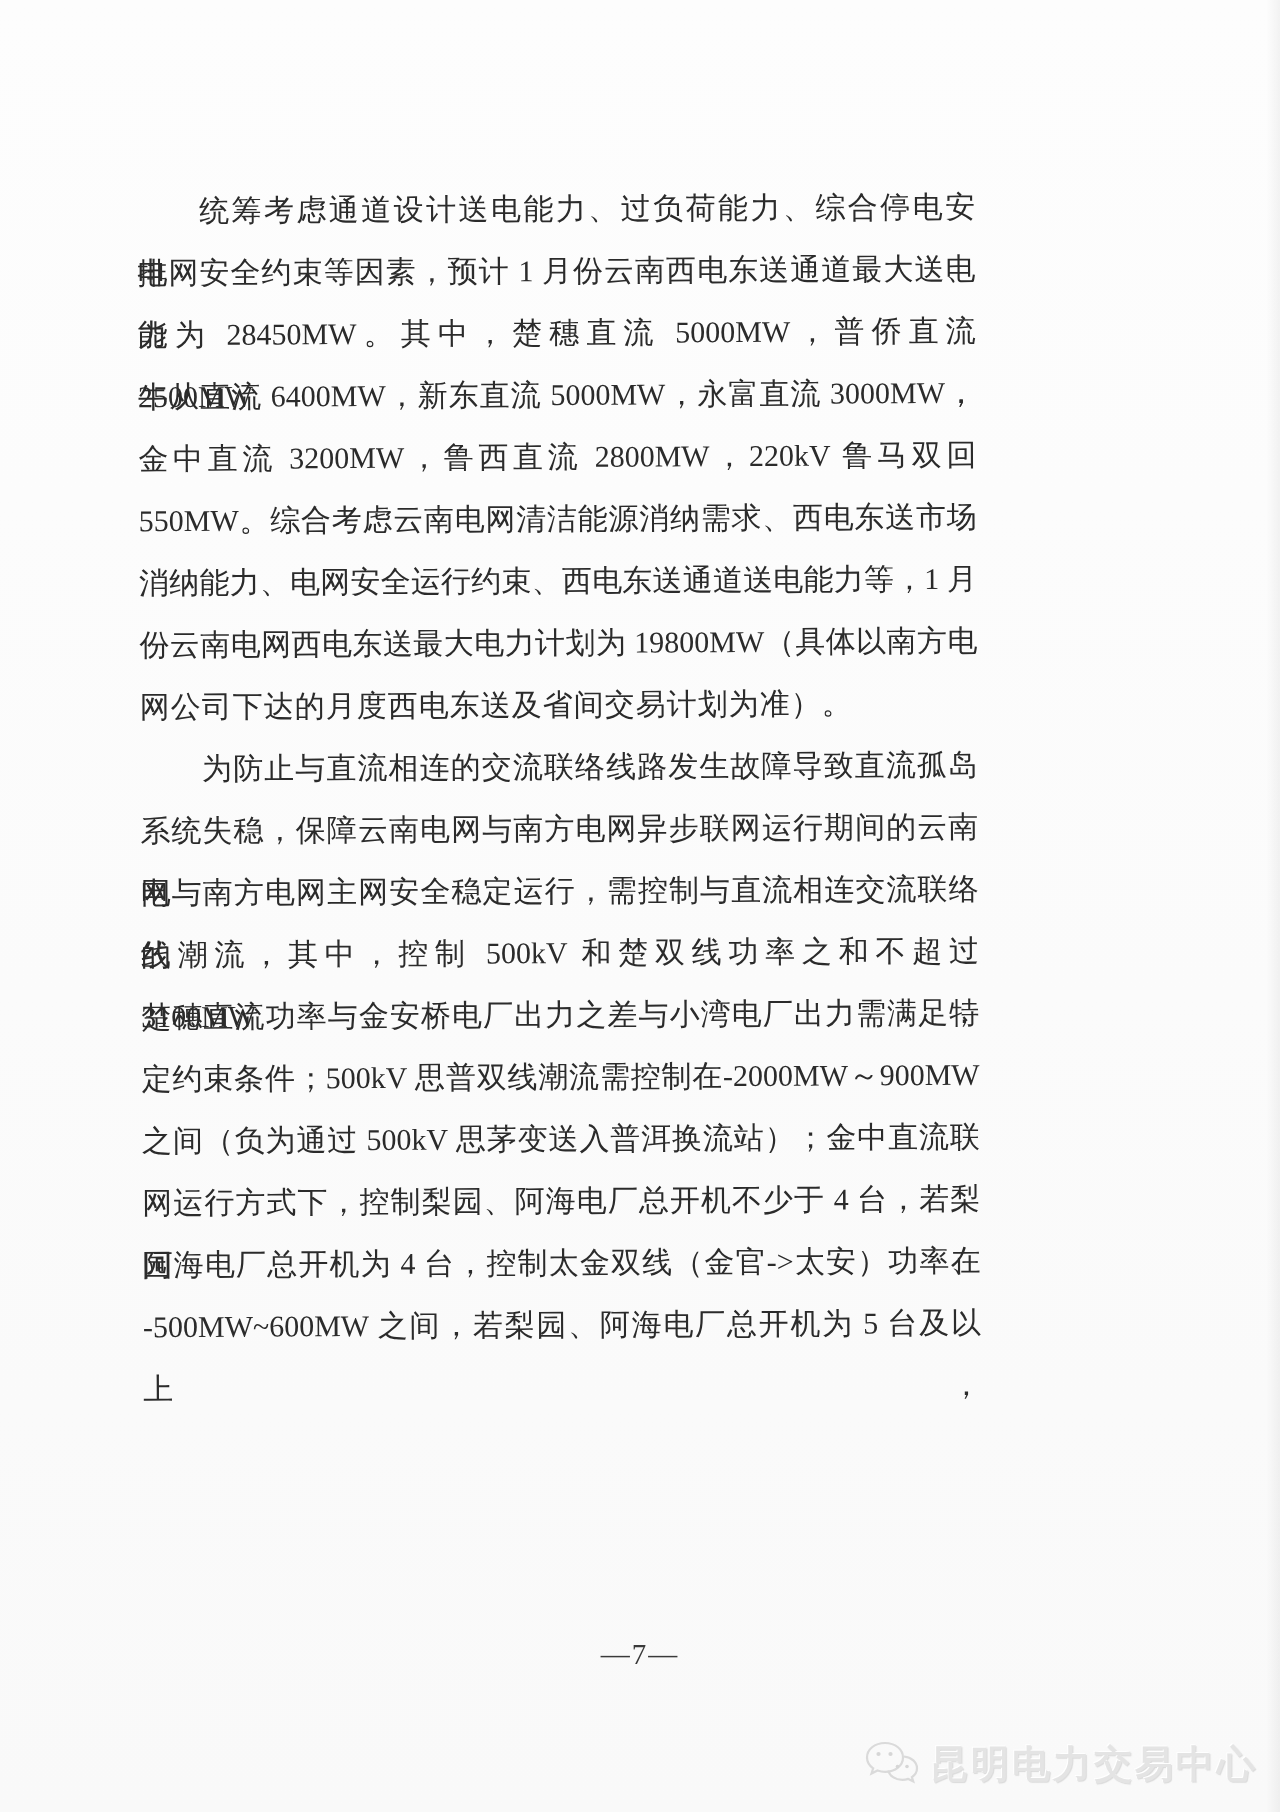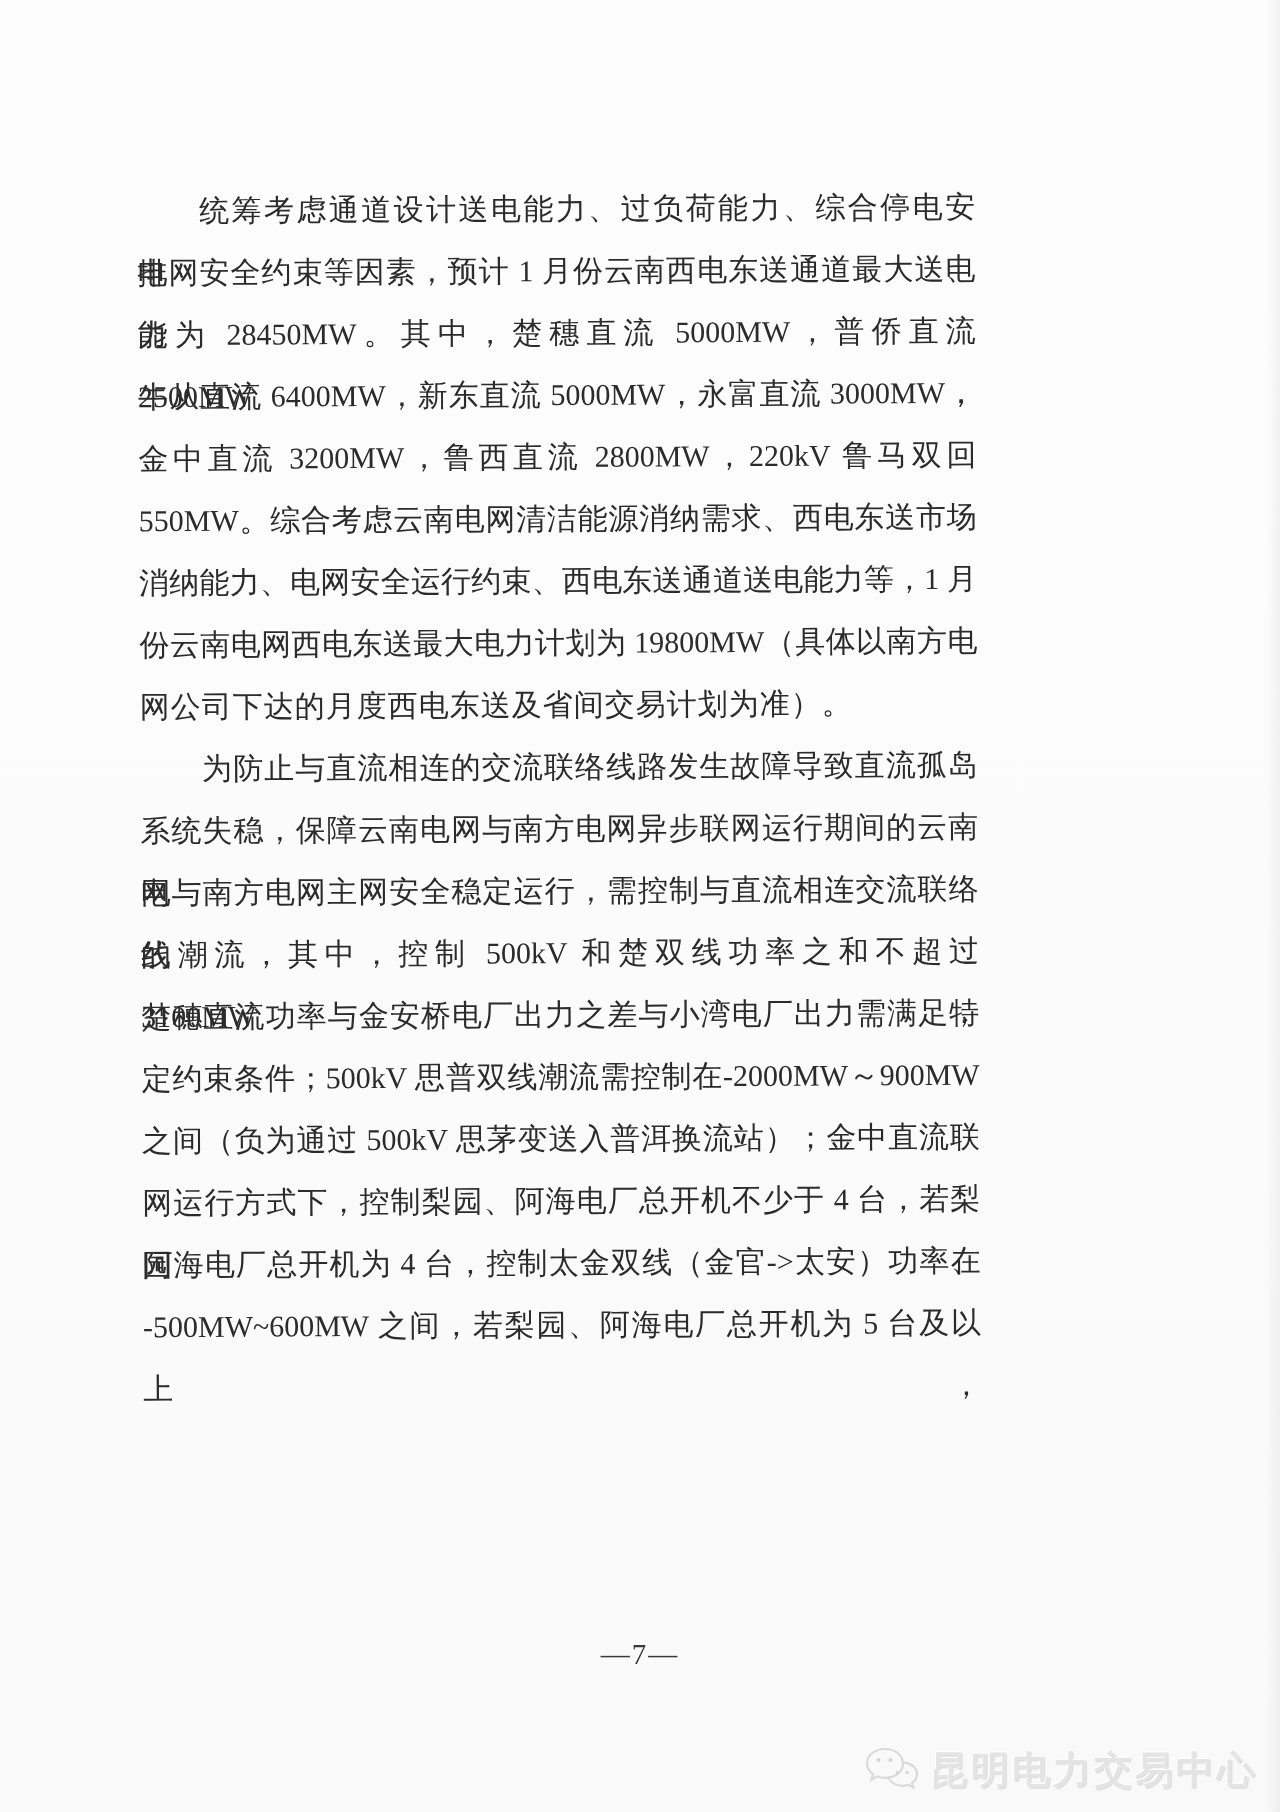--- a/index.html
+++ b/index.html
@@ -49,21 +49,21 @@
     left: 0; right: 0;
     top: 1638px;
     text-align: center;
     font-size: 29px;
     color: #3a3a3a;
     letter-spacing: 2px;
   }
   .footer-logo {
     position: absolute;
     right: 22px;
-    bottom: 16px;
+    bottom: 22px;
     display: flex;
     align-items: center;
     gap: 10px;
   }
   .footer-logo .wx-icon { width: 56px; height: 50px; }
   .footer-logo .logo-text {
     font-size: 38px;
     font-weight: bold;
     color: #e4e4e4;
     letter-spacing: 3px;

